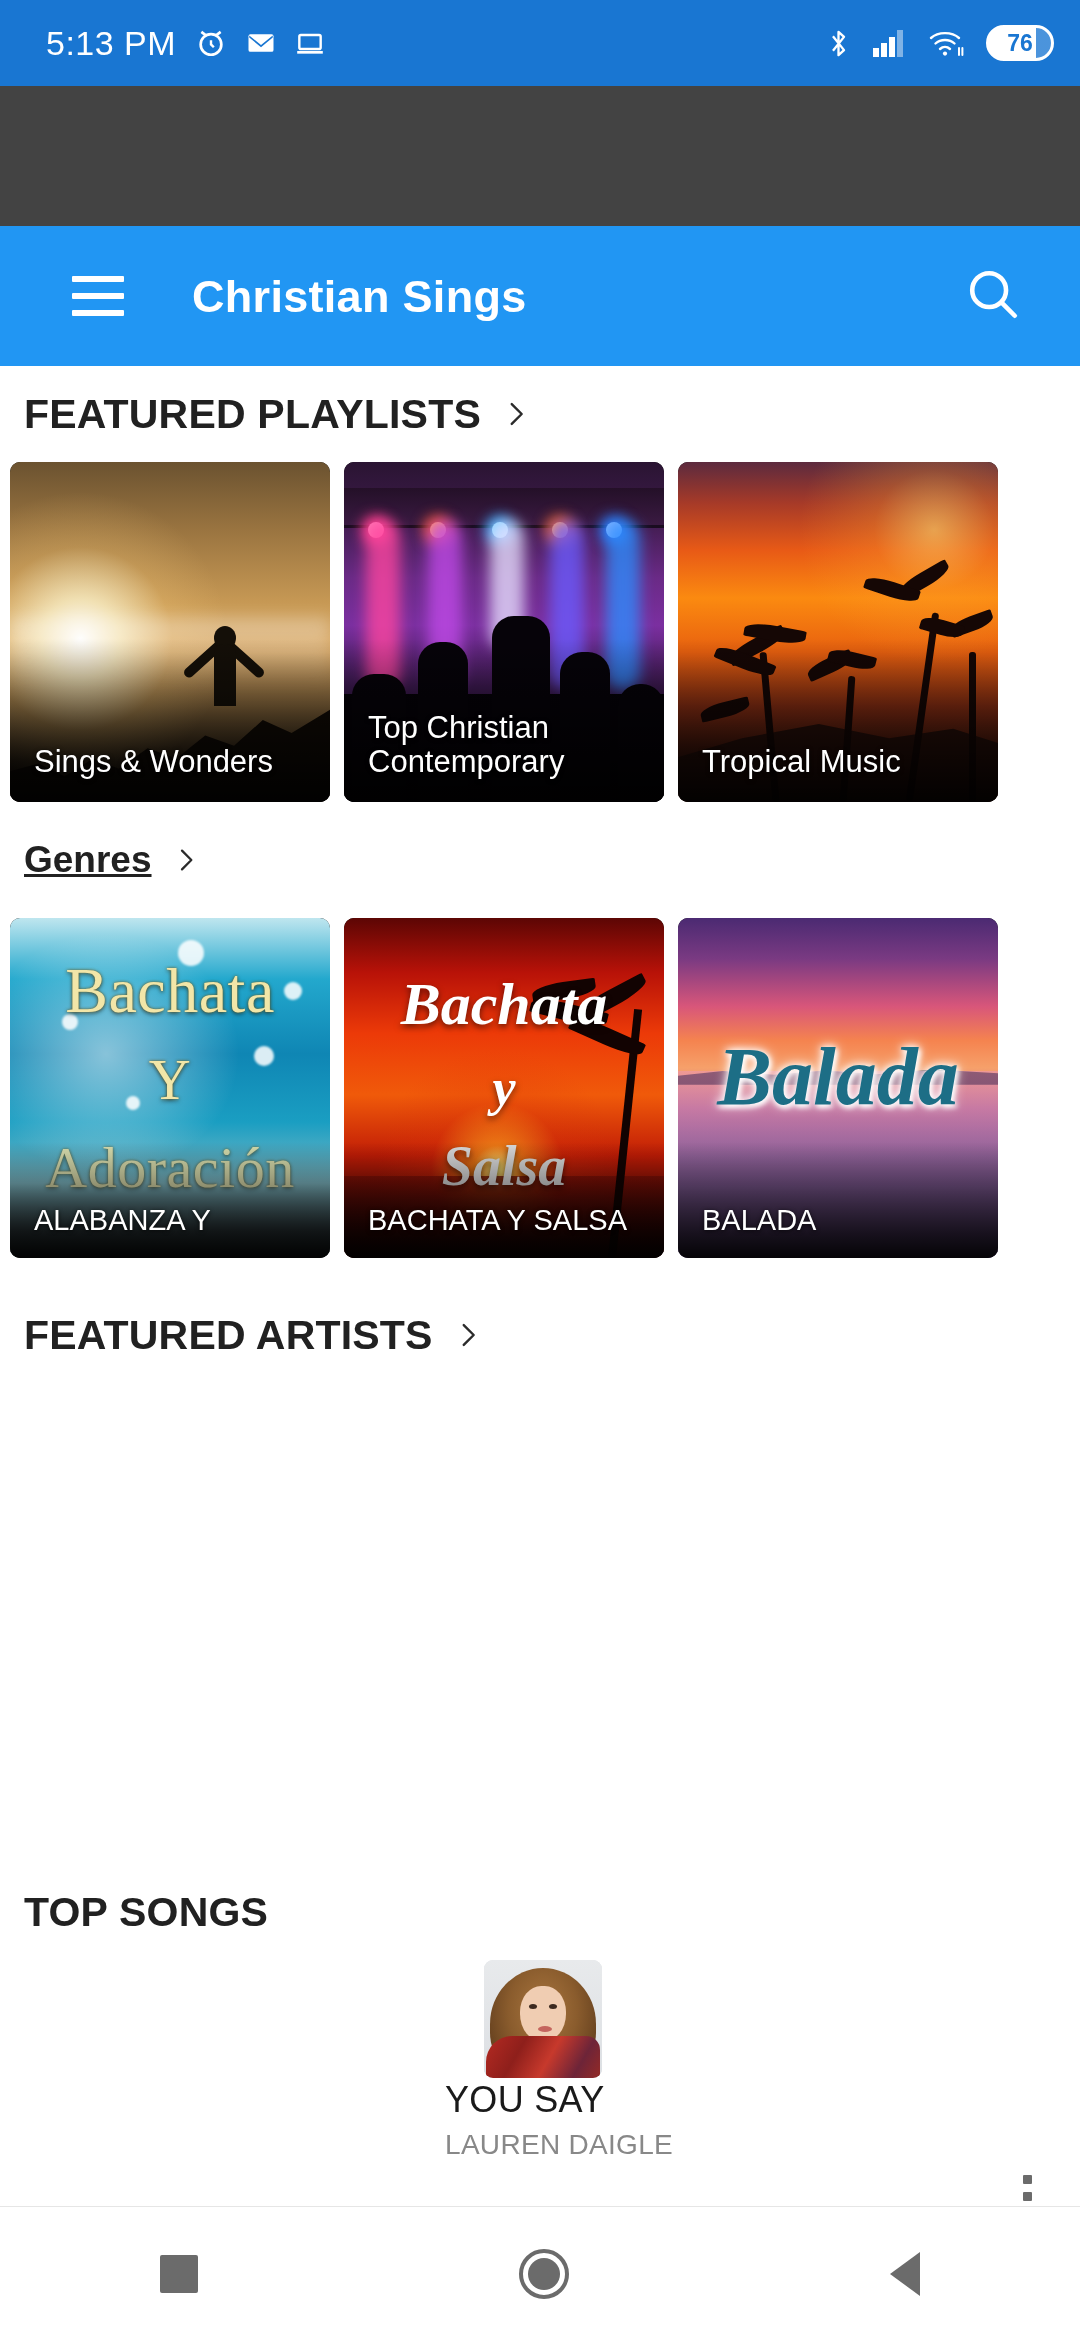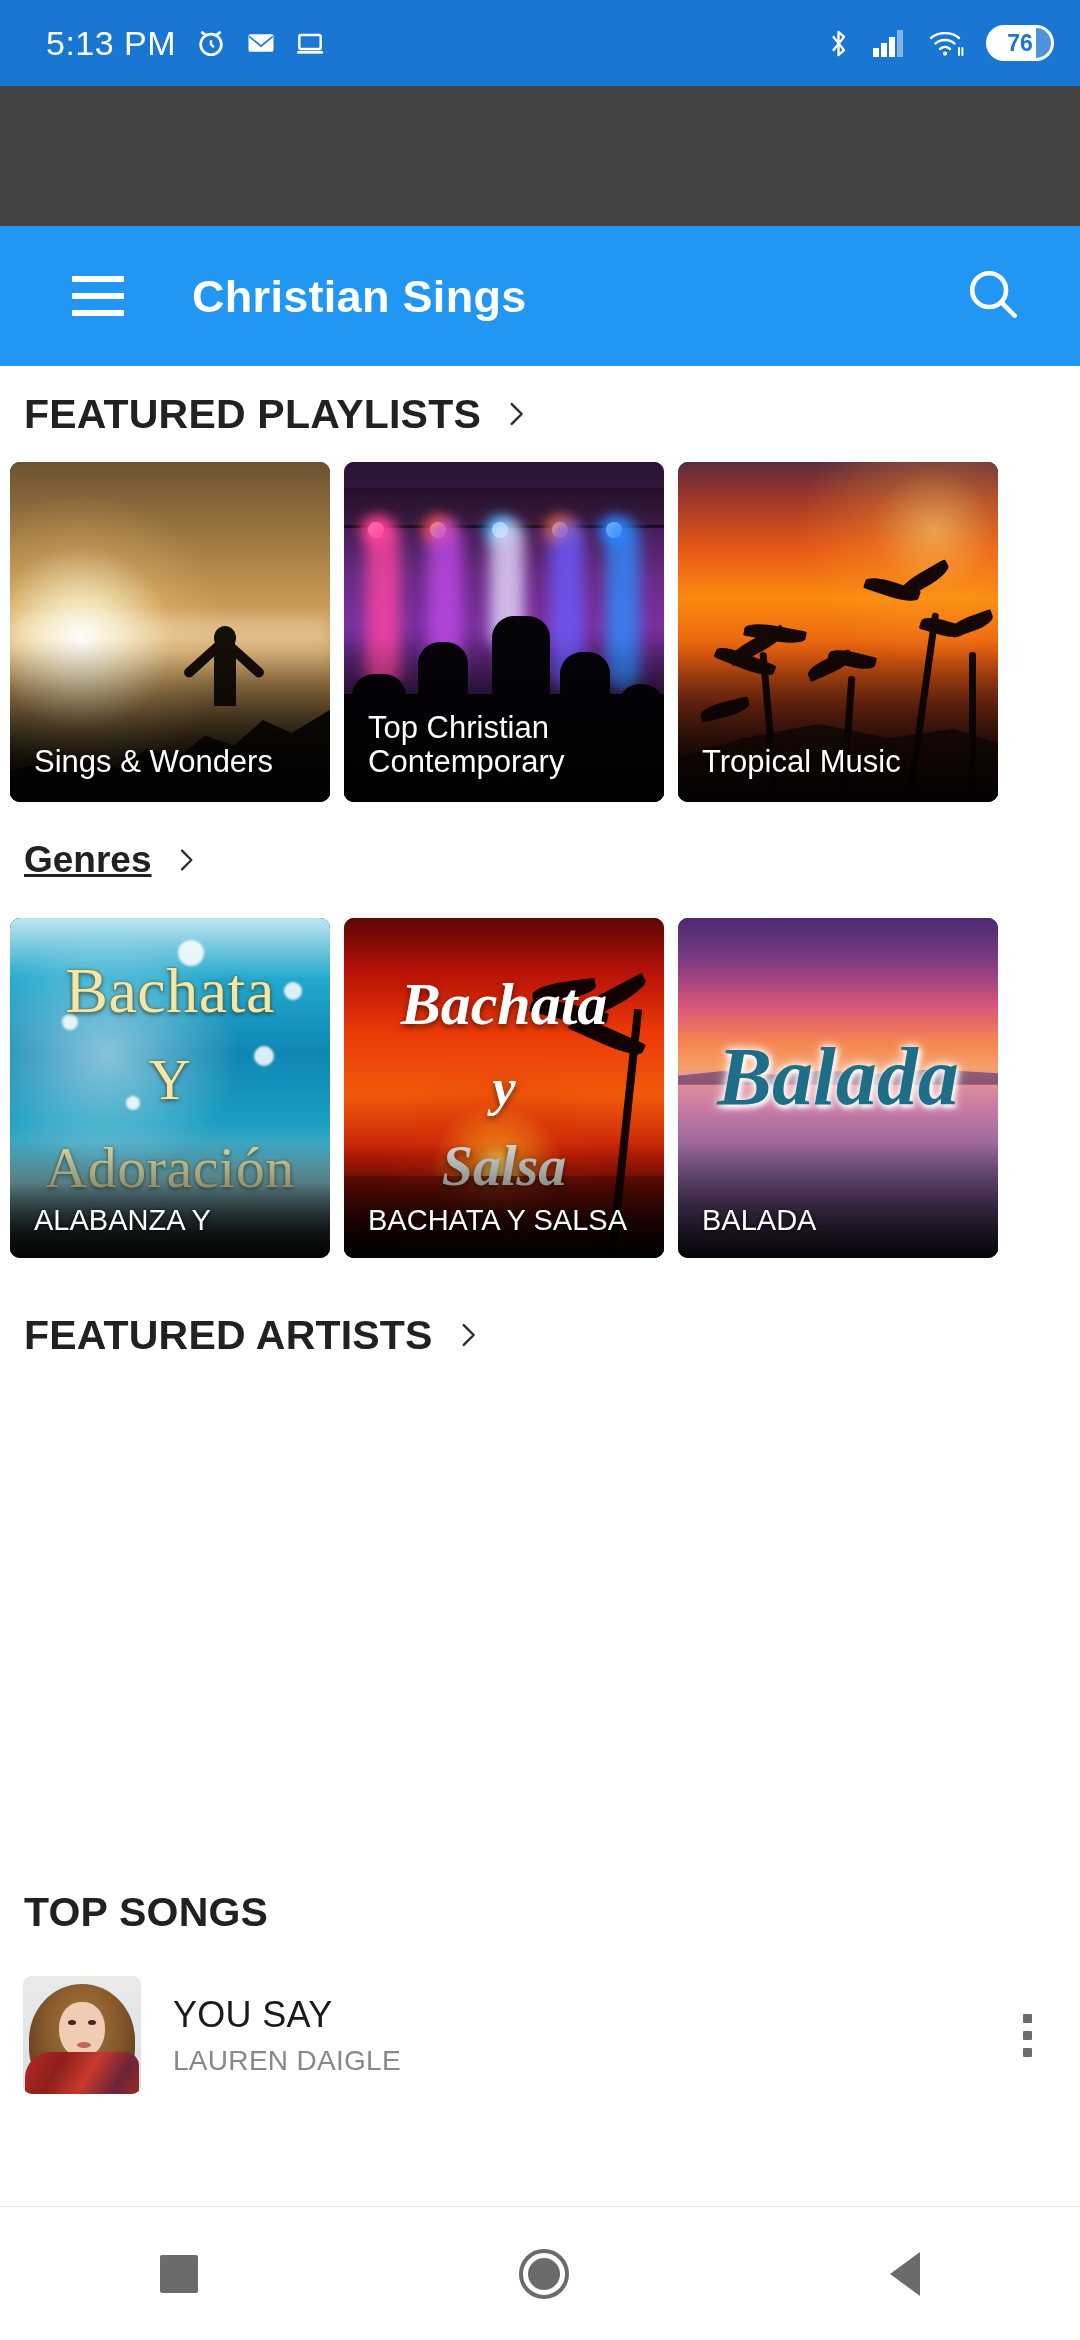--- a/index.html
+++ b/index.html
@@ -218,21 +218,21 @@
     font-family:"Liberation Serif", serif; font-style:italic; font-weight:bold;
     font-size:82px; color:#1d6e86; white-space:nowrap;
     text-shadow:0 0 7px #ffffff, 0 0 13px #ffffff, 2px 3px 5px rgba(255,255,255,.9);
   }
 
   
   .artists-empty{ height:470px; }
 
   
   .song-row{
-    display:flex; align-items:center; padding:0 34px 0 23px; height:150px;
+    display:flex; align-items:center; padding:0 34px 0 40px; height:150px;flex-direction:column;
   }
   .song-thumb{
     width:118px; height:118px; border-radius:9px; flex:none; overflow:hidden;
     position:relative; background:#dfe2e5;
   }
   .song-thumb .bgl{ position:absolute; inset:0;
     background:linear-gradient(to bottom,#e8eaec 0%,#dcdfe3 100%); }
   .song-thumb .hair{
     position:absolute; left:6px; top:8px; width:106px; height:112px;
     background:radial-gradient(ellipse at 50% 38%, #a9763f 0%, #8a5c2d 46%, #6e4722 72%, #513318 100%);

